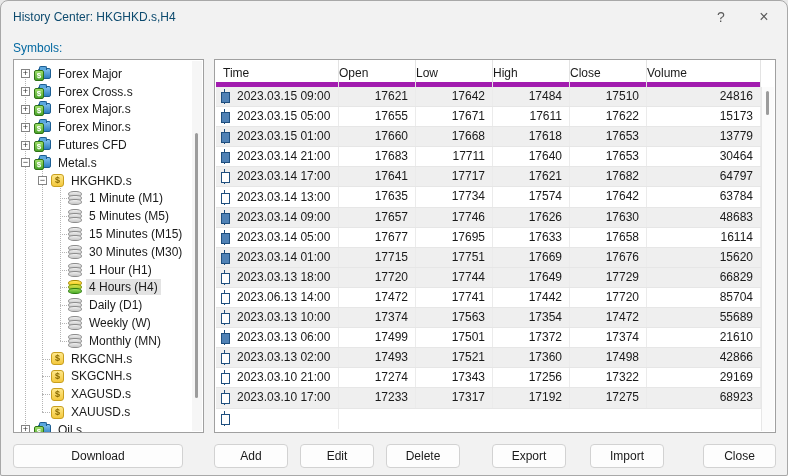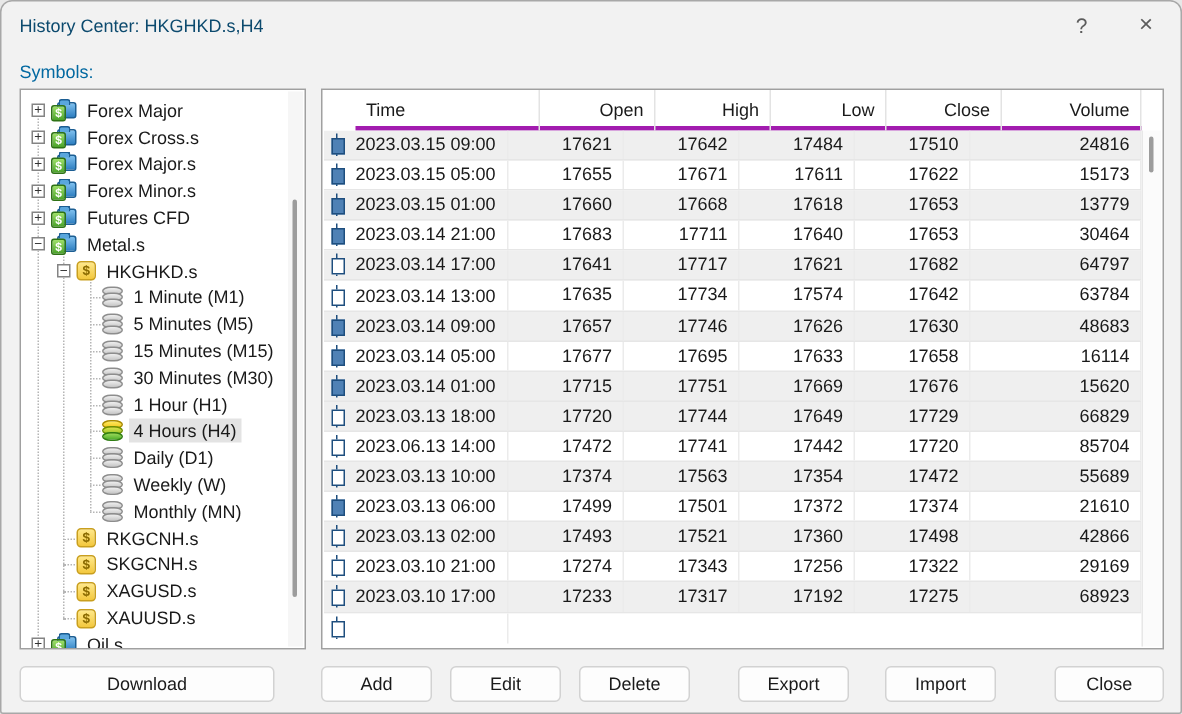--- a/index.html
+++ b/index.html
@@ -77,23 +77,23 @@
   .tree-scroll-track { position:absolute; right:1px; top:1px; width:10px; height:370px; background:#f6f6f6; }
   .tree-scroll-thumb { position:absolute; right:4px; top:72px; width:3px; height:265px;
                        background:#9c9c9c; border-radius:2px; }
 
   
   .table-panel {
     position:absolute; left:213px; top:58px; width:562px; height:374px;
     background:#fff; border:1px solid #a0a0a0; overflow:hidden;
   }
   .thead { position:absolute; left:1px; right:14px; top:0; height:27px; display:flex;
-           border-bottom:3px solid #a21caf; background:#fff;margin-left:21px; }
+           border-bottom:5px solid #a21caf; background:#fff; }
   .hcell { height:27px; line-height:26px; border-right:1px solid #e3e3e3;
-           text-align:right; padding-right:7px; flex:none; }
+           padding-right:7px; flex:none; }
   .hcell.c0 { width:123px; text-align:left; padding-left:7px; }
   .hcell.c1,.hcell.c2,.hcell.c3,.hcell.c4 { width:77px; }
   .hcell.c5 { flex:1; }
 
   .tbody { position:absolute; left:1px; right:14px; top:27px; bottom:0; overflow:hidden; }
   .trow { display:flex; height:20.1px; border-bottom:1px solid #e6e6e6; align-items:stretch; }
   .trow.alt { background:#efefef; }
   .tcell { flex:none; border-right:1px solid #ebebeb; text-align:right; padding-right:7px;
            line-height:19px; font-size:12px; }
   .tcell.c0 { width:123px; text-align:left; padding:0 0 0 4px; display:flex; align-items:center; column-gap:8px; }
@@ -295,22 +295,22 @@
     </div>
     <div class="tree-scroll-track">
       <div class="tree-scroll-thumb"></div>
     </div>
   </div>
 
   <div class="table-panel">
     <div class="thead" id="thead">
         <div class="hcell c0">Time</div>
         <div class="hcell c1">Open</div>
+        <div class="hcell c3">Low</div>
         <div class="hcell c2">High</div>
-        <div class="hcell c3">Low</div>
         <div class="hcell c4">Close</div>
         <div class="hcell c5">Volume</div>
       </div>
     <div class="tbody" id="tbody">
         <div class="trow alt">
           <div class="tcell c0">
             <span class="candle"></span>
             <span>2023.03.15 09:00</span>
           </div>
           <div class="tcell c1">17621</div>

